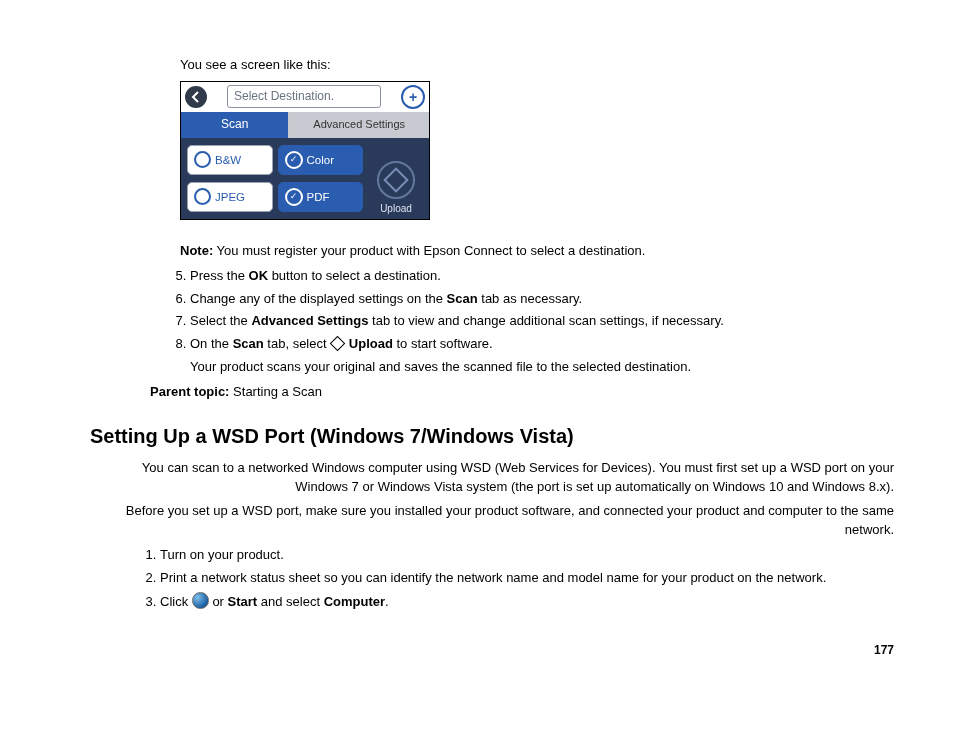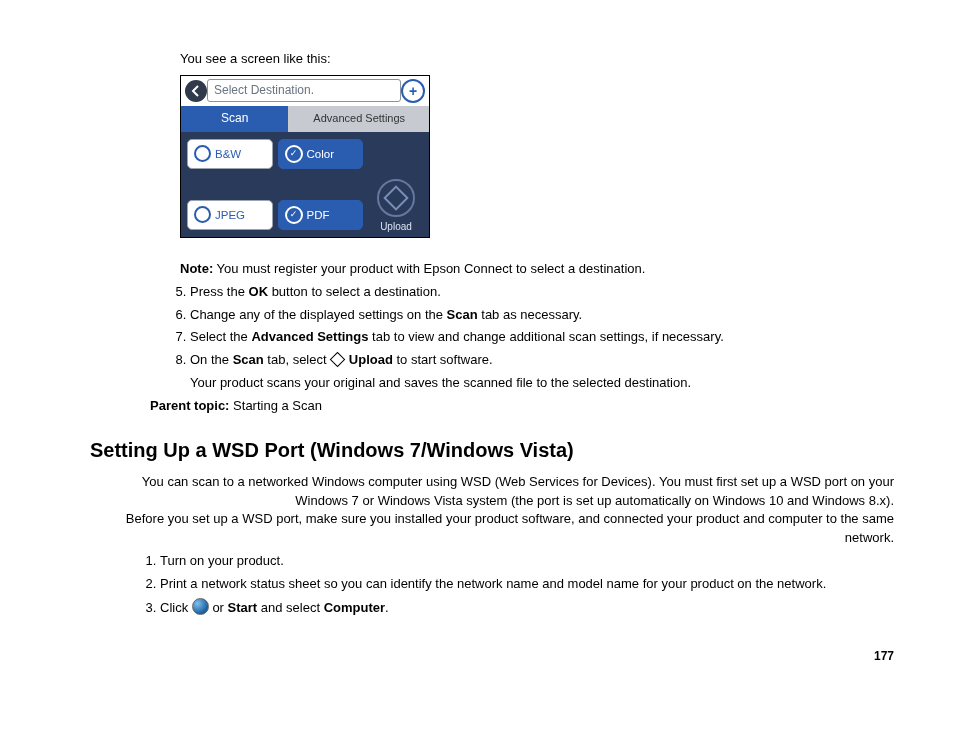--- a/index.html
+++ b/index.html
@@ -7,21 +7,21 @@
     font-size: 13px;
     color: #000;
     margin: 0;
     padding: 50px 60px 30px 60px;
     width: 834px;
     line-height: 1.45;
   }
   .indent1 { margin-left: 120px; }
   .indent2 { margin-left: 90px; }
   .section-indent { margin-left: 60px; text-align: right; }
-  p { margin: 0 0; }
+  p { margin: 6px 0; }
   ol { margin: 4px 0 4px 0; padding-left: 0; }
   ol li { margin: 4px 0 4px 0; list-style-position: outside; }
   ol.ol-5 { margin-left: 110px; padding-left: 20px; }
   ol.ol-1 { margin-left: 80px; padding-left: 20px; }
   .sub { margin-left: 0px; margin-top:4px; }
   .bold { font-weight: bold; }
   a.link { color: #000000; text-decoration: none; }
   h2.section {
     font-size: 20px;
     font-weight: bold;
@@ -52,21 +52,21 @@
     margin: 6px 0 22px 120px;
     background: #fff;
     font-family: Arial, sans-serif;
   }
   .dev-top {
     height: 30px;
     background: #fff;
     display:flex;
     align-items:center;
     padding: 0 4px;
-    gap:0;
+    gap:20px;
   }
   .circ-btn {
     width:22px;height:22px;border-radius:50%;
     display:flex;align-items:center;justify-content:center;
     font-size:14px;
   }
   .back-btn { background:#303a4a;color:#fff; }
   .plus-btn { background:#fff;color:#2a5db0;border:2px solid #2a5db0; font-weight:bold; width:20px;height:20px;}
   .dest-field {
     flex:1;
@@ -107,21 +107,21 @@
   }
   .upload-diamond-inner {
     width:14px;height:14px;border:2px solid #7a8fb8;transform:rotate(45deg);
   }
   .upload-label{color:#dbe3f0;font-size:10px;margin-bottom:2px;}
   .bottom-bar {
     background:#1e2a42;height:18px;display:flex;align-items:center;
     color:#c5d0e2;font-size:9px;padding:0 6px;justify-content:space-between;
   }
   .adf-chip{background:#4a5568;color:#cbd5e0;font-size:8px;padding:1px 3px;border-radius:2px;}
-  .left-stack{display:flex;flex-direction:column;flex:1;gap:24px;}
+  .left-stack{display:flex;flex-direction:column;flex:1;gap:0;}
   .body-row{display:flex;gap:6px;align-items:stretch;}
 </style>
 </head>
 <body>
 
 <p class="indent1">You see a screen like this:</p>
 
 <div class="device-frame">
   <div class="dev-top">
     <div class="circ-btn back-btn">

